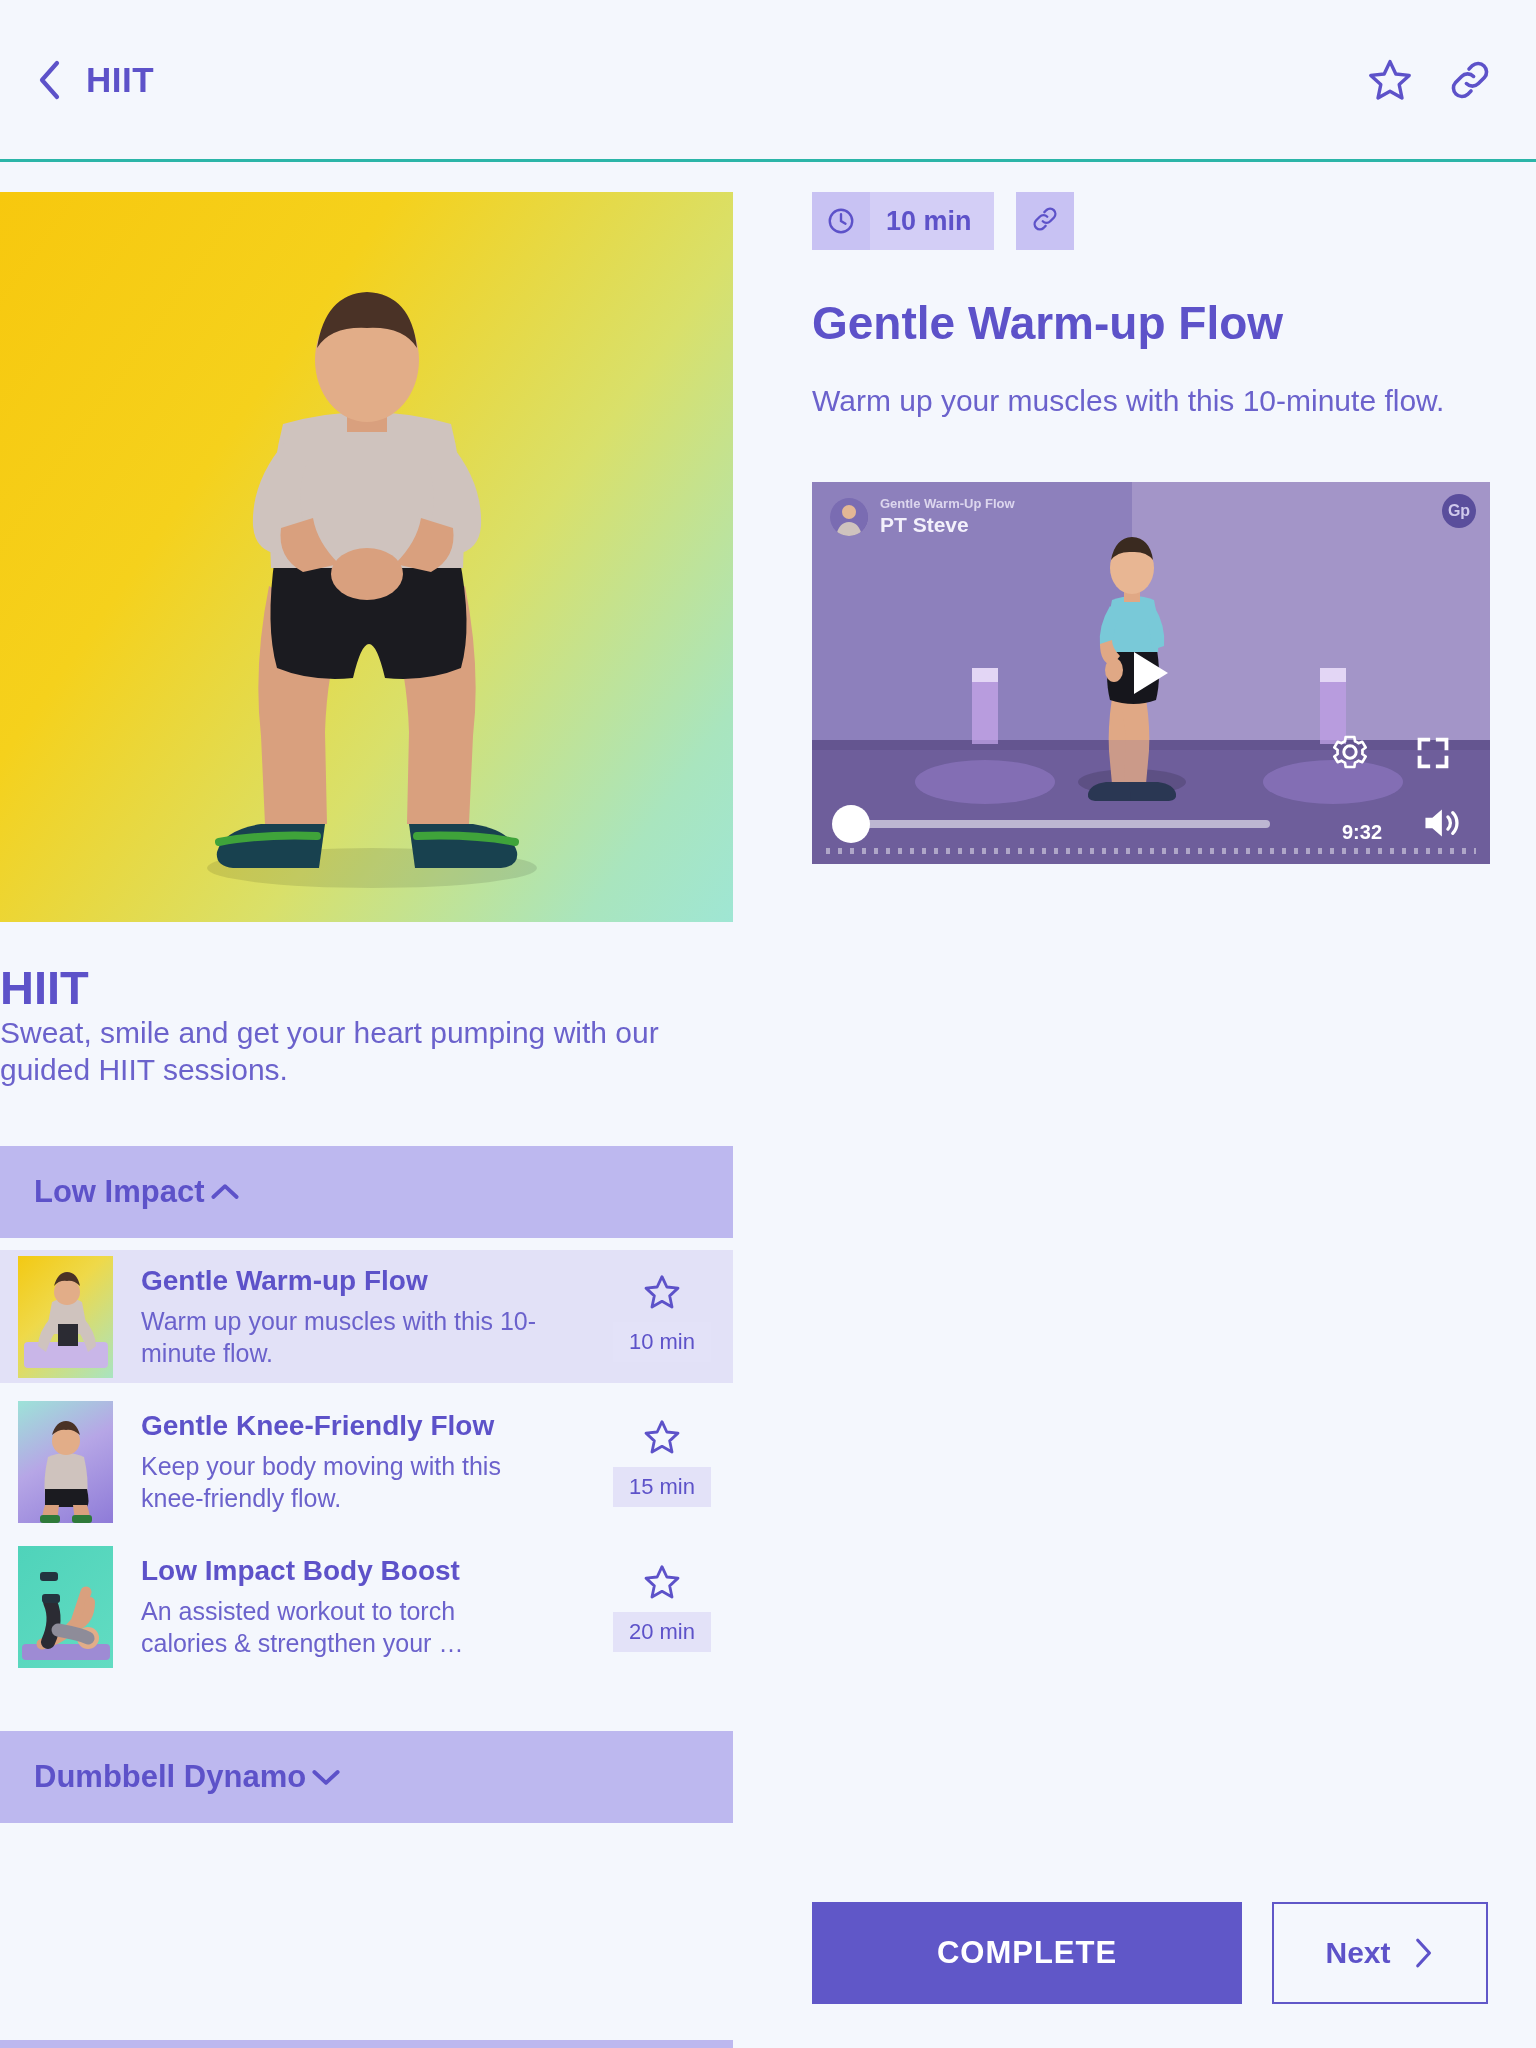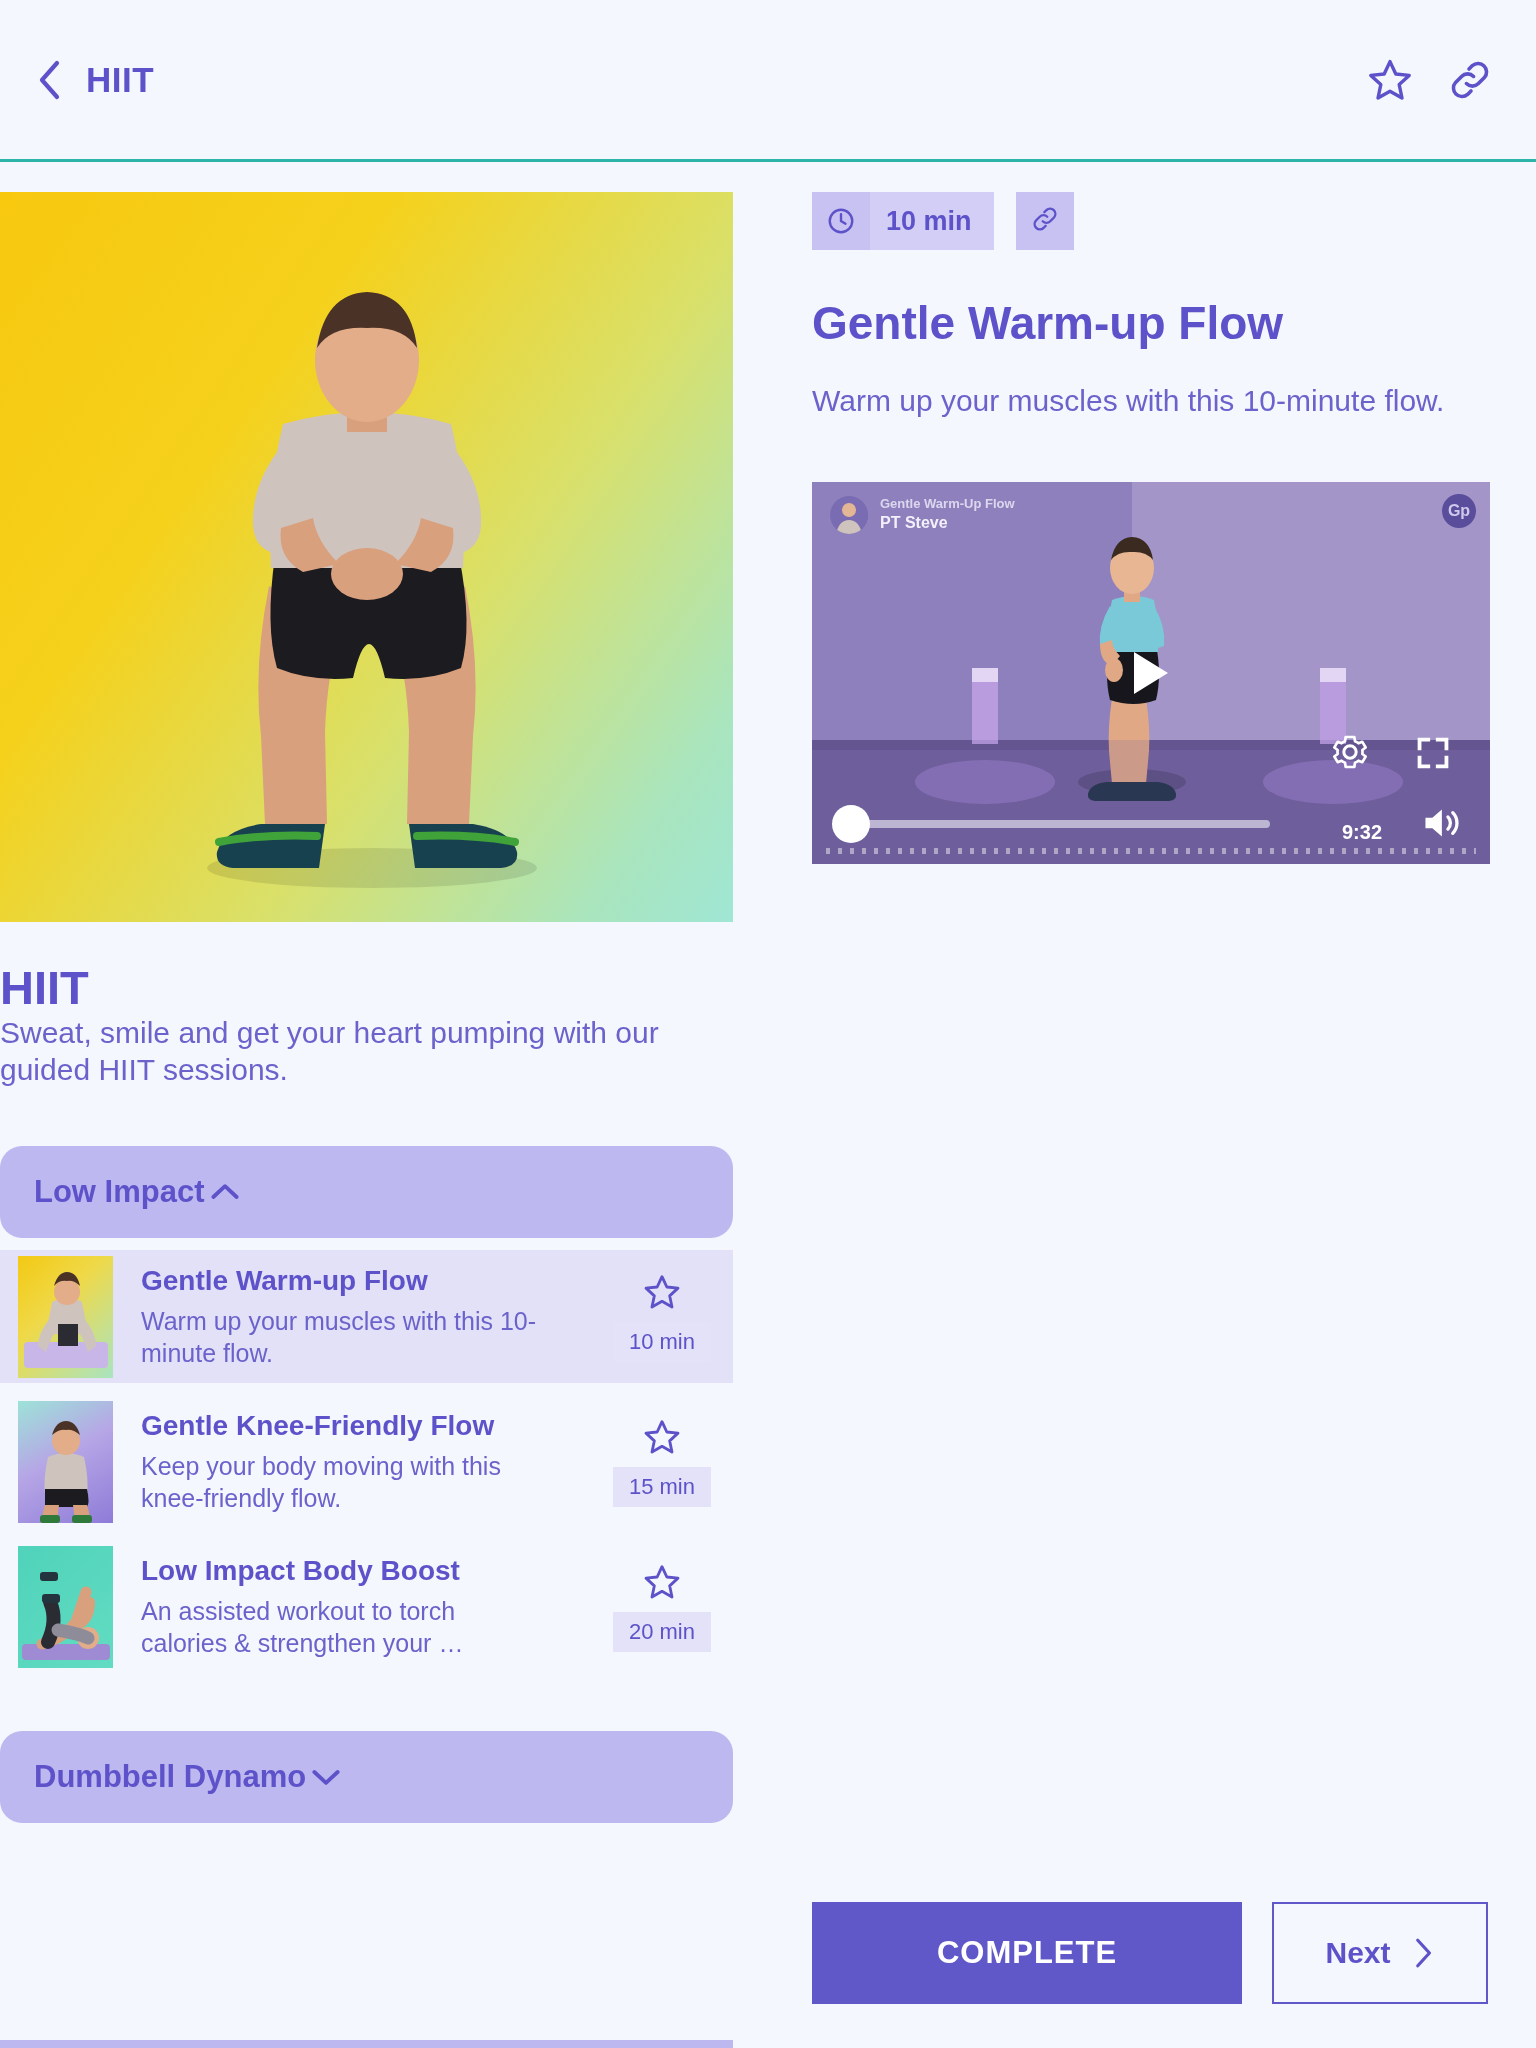--- a/index.html
+++ b/index.html
@@ -47,21 +47,21 @@
     font-size: 47px; font-weight: 700; color: #5D52C9; letter-spacing: 0px;
   }
   .cat-desc {
     font-size: 30px; line-height: 1.22; color: #6B62CC;
     width: 700px;
   }
 
   
   .acc-header {
     margin-top: 58px; width: 733px; height: 92px; background: #BDB8EF;
-    display: flex; align-items: center; padding: 0 34px; cursor: pointer; border-radius: 22px;
+    display: flex; align-items: center; padding: 0 34px; cursor: pointer;
   }
   .acc-title { font-size: 31px; font-weight: 700; color: #5D52C9; }
   .acc-caret { margin-left: auto; width: 40px; height: 40px; display: block; }
 
   
   .row {
     position: relative; width: 733px; height: 133px; display: flex; align-items: center;
     padding-left: 18px; margin-top: 12px;
   }
   .row.active { background: #E2E1F7; }
@@ -110,21 +110,21 @@
   .v-scene { position: absolute; inset: 0; }
   .v-head {
     position: absolute; left: 18px; top: 14px; display: flex; align-items: center; gap: 12px;
   }
   .v-avatar {
     width: 38px; height: 38px; border-radius: 50%; overflow: hidden;
     background: linear-gradient(140deg, #8C7EC0, #6D5CA8); position: relative;
   }
   .v-names { line-height: 1.25; }
   .v-title { font-size: 13px; color: #E7E2F5; font-weight: 700; opacity: .88; }
-  .v-author { font-size: 16px; color: #F3F0FB; font-weight: 700; }
+  .v-author { font-size: 21px; color: #F3F0FB; font-weight: 700; }
   .v-logo {
     position: absolute; right: 14px; top: 12px; width: 34px; height: 34px; border-radius: 50%;
     background: #5A4E9C; color: #CFC9EC; font-size: 16px; font-weight: 700;
     display: flex; align-items: center; justify-content: center;
   }
   .v-play {
     position: absolute; left: 50%; top: 50%; transform: translate(-50%, -50%);
     width: 0; height: 0; border-left: 34px solid #FFFFFF;
     border-top: 21px solid transparent; border-bottom: 21px solid transparent;
     cursor: pointer;

